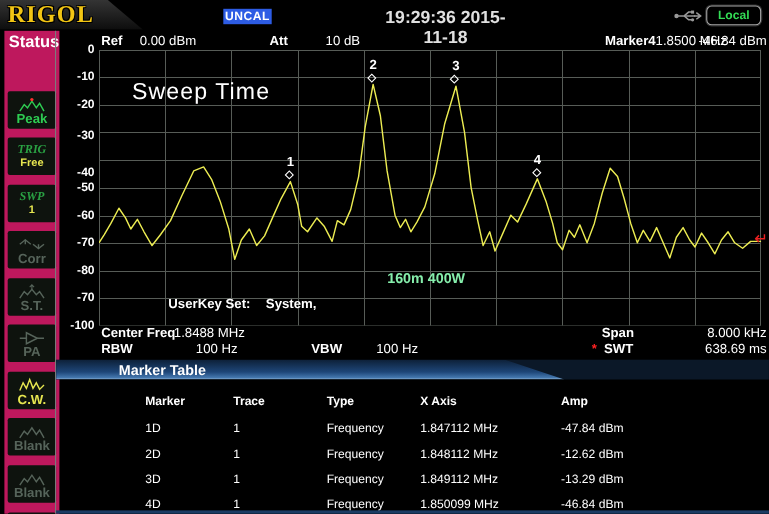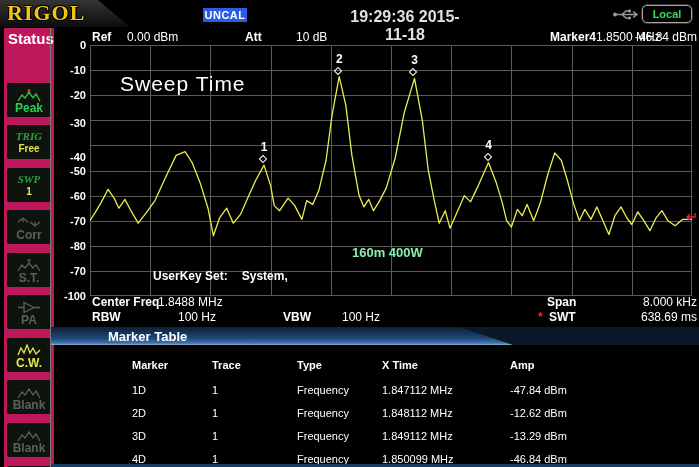--- a/index.html
+++ b/index.html
@@ -258,21 +258,21 @@
   <span class="annot swt-value">638.69 ms</span>
 
   <div class="mt-bar">
     <div class="mt-bar-bright"></div>
     <div class="mt-title">Marker Table</div>
   </div>
 
   <span class="mt-cell mt-head hrow col0">Marker</span>
   <span class="mt-cell mt-head hrow col1">Trace</span>
   <span class="mt-cell mt-head hrow col2">Type</span>
-  <span class="mt-cell mt-head hrow col3">X Time</span>
+  <span class="mt-cell mt-head hrow col3">X Axis</span>
   <span class="mt-cell mt-head hrow col4">Amp</span>
 
   <span class="mt-cell r0 col0">1D</span>
   <span class="mt-cell r0 col1">1</span>
   <span class="mt-cell r0 col2">Frequency</span>
   <span class="mt-cell r0 col3">1.847112 MHz</span>
   <span class="mt-cell r0 col4">-47.84 dBm</span>
 
   <span class="mt-cell r1 col0">2D</span>
   <span class="mt-cell r1 col1">1</span>

